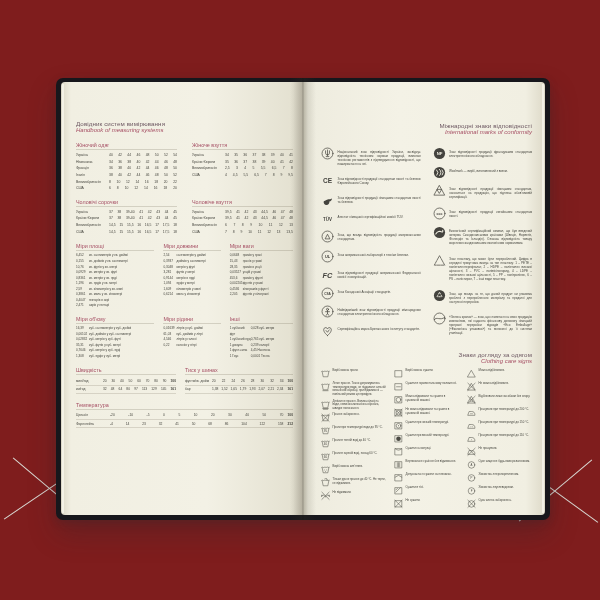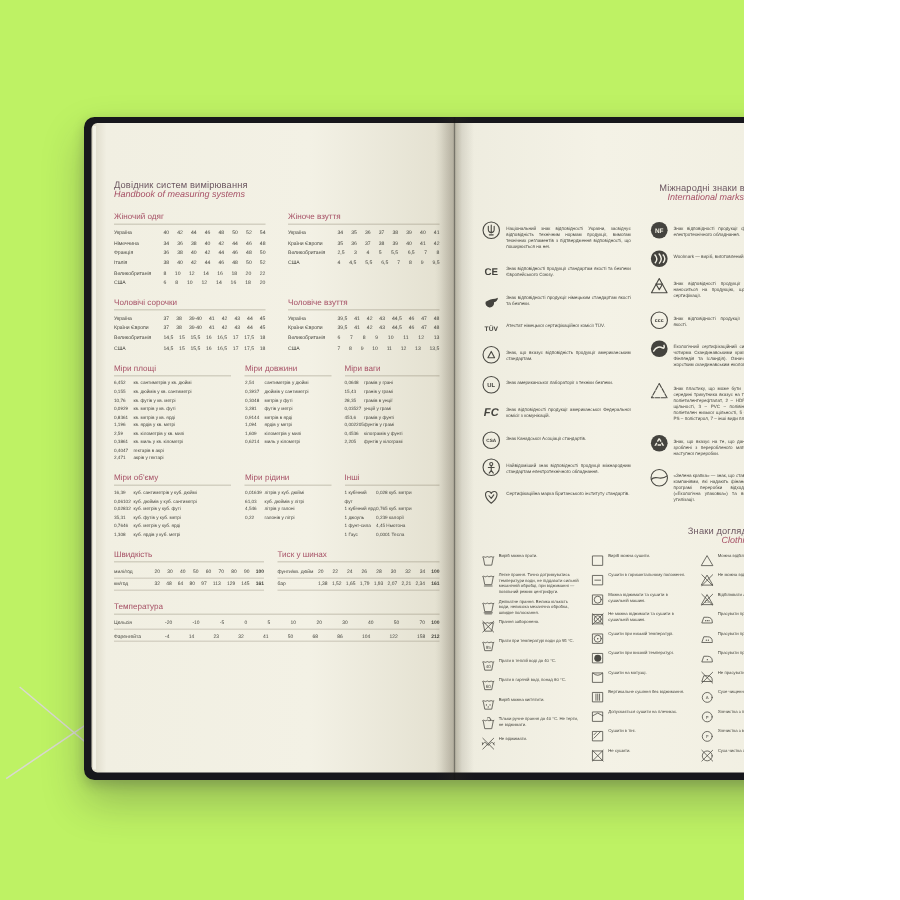--- a/index.html
+++ b/index.html
@@ -1,16 +1,16 @@
 <!DOCTYPE html>
 <html><head>
 <meta charset="utf-8">
 <style>
   html,body{margin:0;padding:0}
-  .photo{position:relative;width:496px;height:600px;background:#bef264;overflow:hidden;
+  .photo{position:relative;width:600px;height:600px;background:#7f1d1d;overflow:hidden;
          font-family:"Liberation Sans",sans-serif;-webkit-font-smoothing:antialiased}
   .corner-line{position:absolute;height:1px;background:#d9d8d2}
   .book{position:absolute;left:56px;top:78px;width:494px;height:442px;background:#17171c;
         border-radius:7px;box-shadow:0 14px 28px rgba(40,40,45,.28),0 3px 8px rgba(40,40,45,.22)}
   .pages{position:absolute;left:5px;top:4px;right:5px;bottom:5px;display:flex}
   .page{flex:1;position:relative;background:#f1efe2}
   .page.left{border-radius:4px 0 0 4px;
     background:linear-gradient(to right,#dcd8c7 0,#f1efe2 10px,#f3f1e5 60%,#e4e1d1 96%,#cfcaba 100%)}
   .page.right{border-radius:0 4px 4px 0;
     background:linear-gradient(to right,#d4d0bf 0,#eeecdf 5px,#f4f2e6 40%,#f1efe2 92%,#ddd9c8 100%)}

